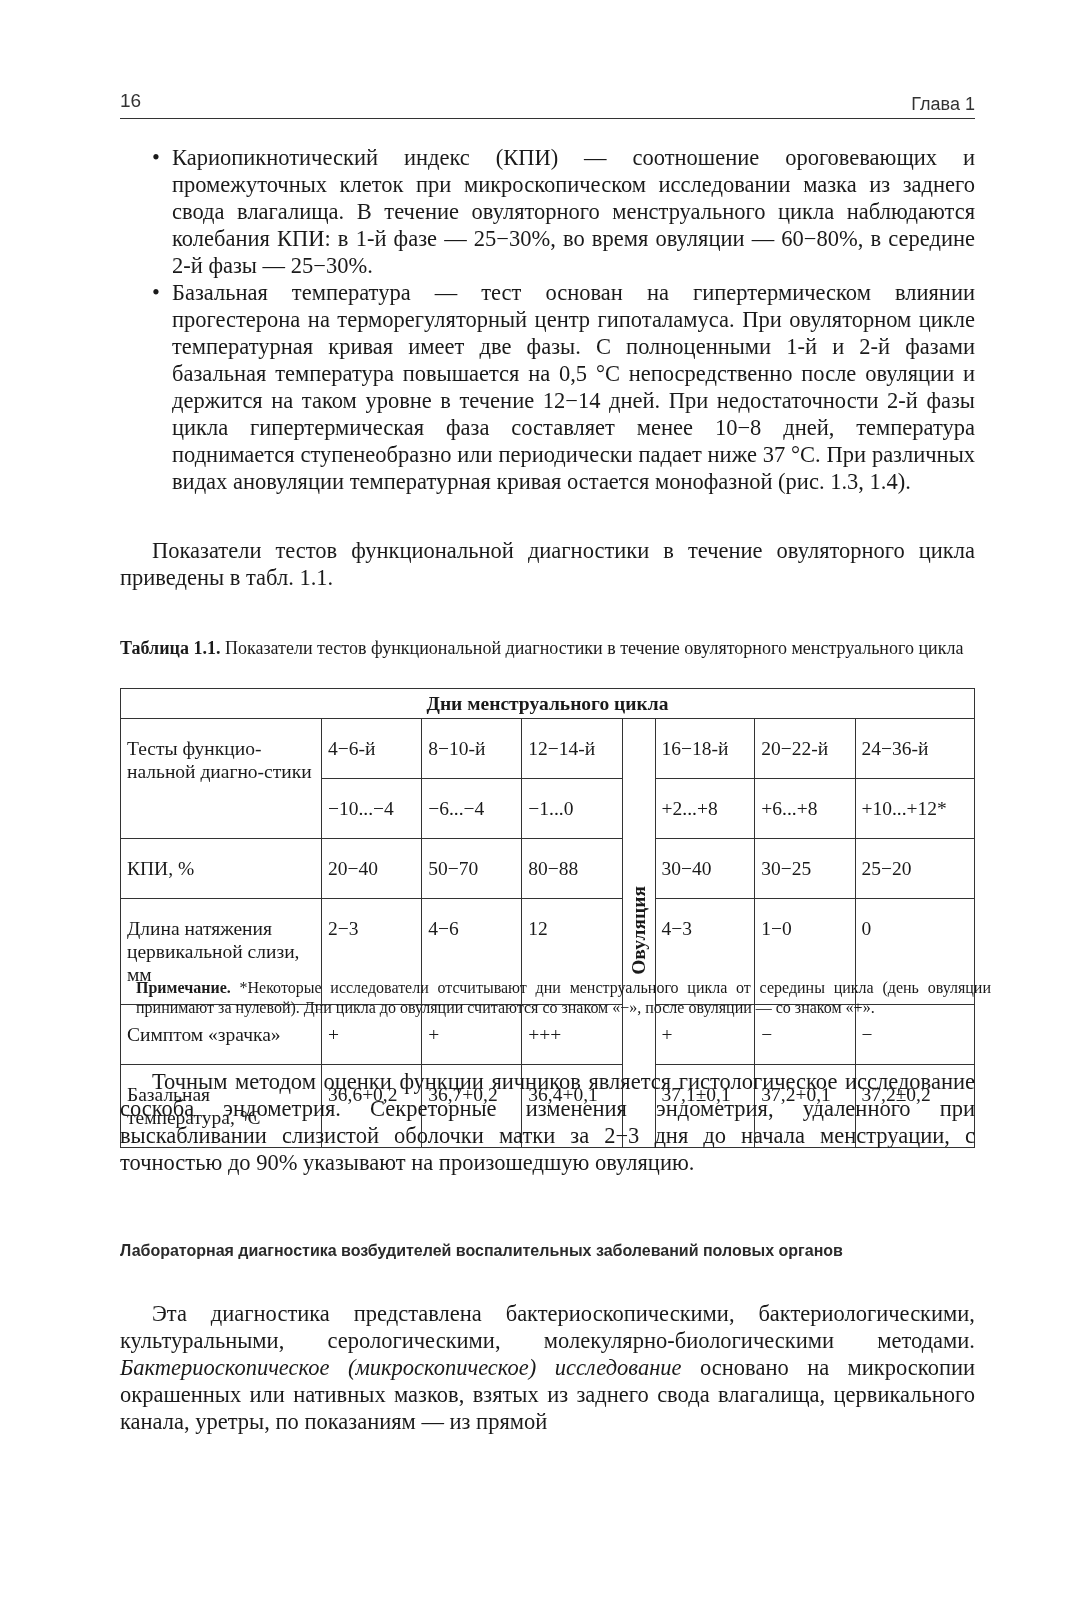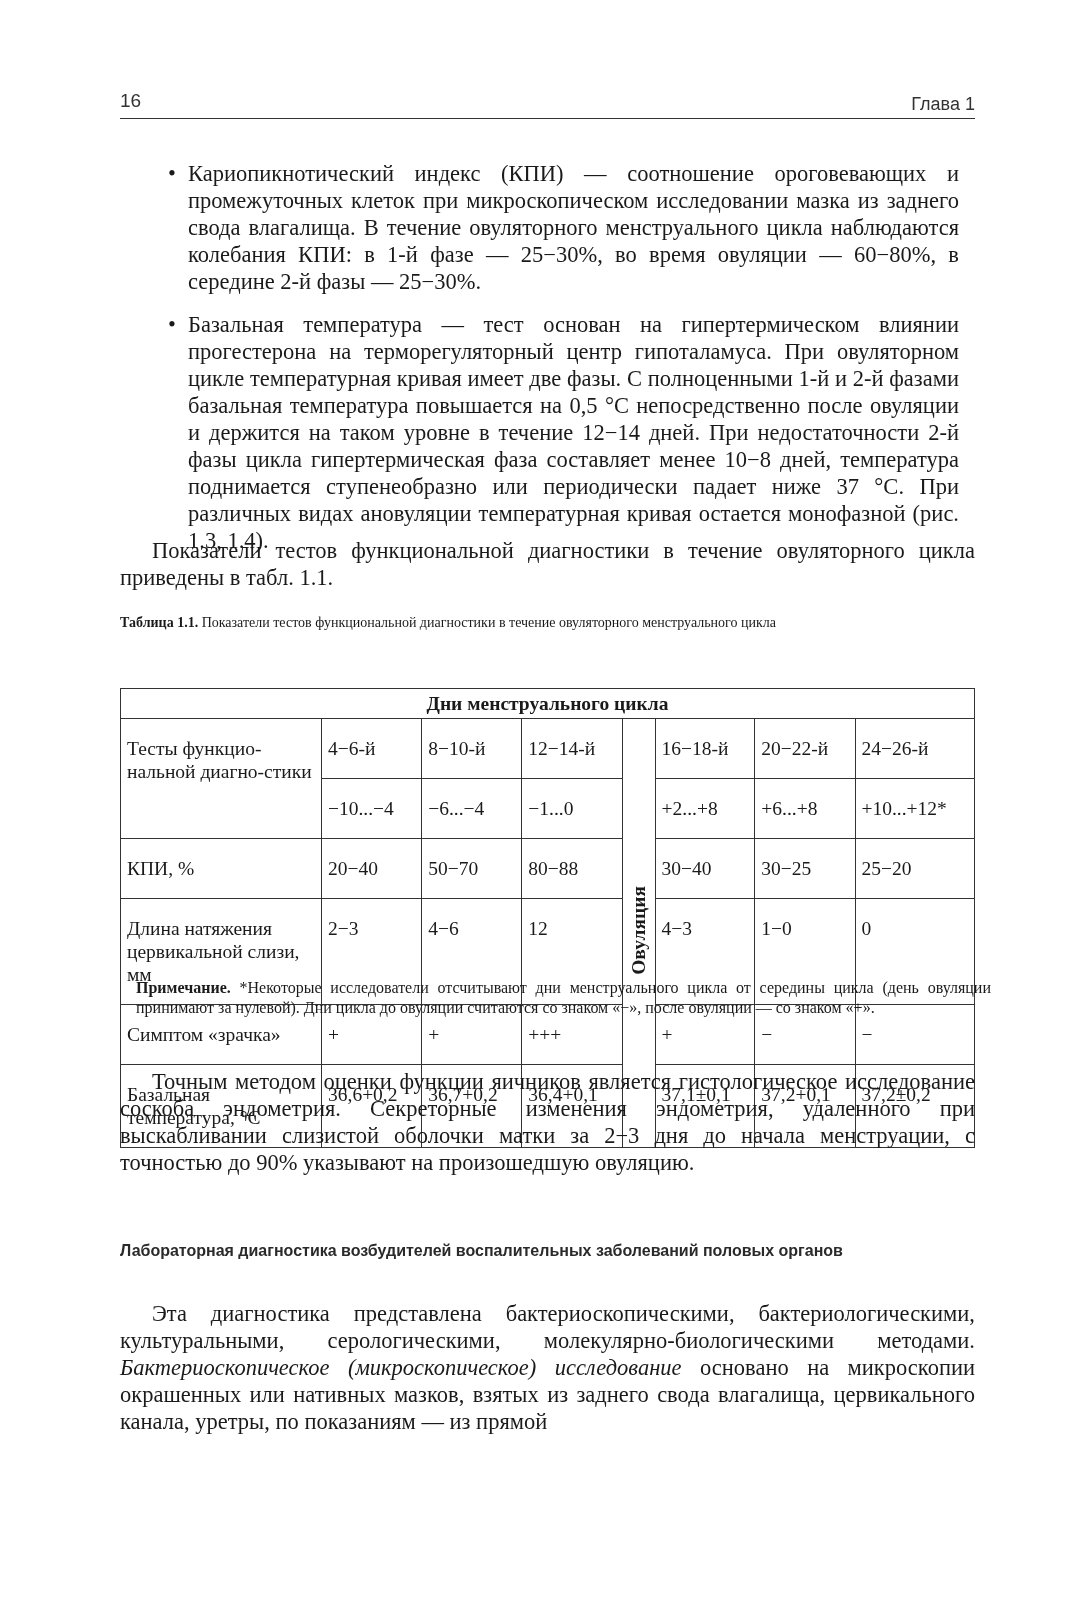--- a/index.html
+++ b/index.html
@@ -3,24 +3,24 @@
 <meta charset="utf-8">
 <style>
   html, body { margin:0; padding:0; background:#fff; }
   body { width:1078px; height:1600px; position:relative; overflow:hidden; color:#1a1a1a; font-family:"Liberation Serif", serif; }
   .page { position:absolute; left:120px; top:0; width:855px; }
   .running-head { position:absolute; top:88px; left:0; width:855px; height:30px; border-bottom:1.5px solid #333; font-family:"Liberation Sans", sans-serif; font-size:19px; color:#333; }
   .running-head .pnum { position:absolute; left:0; top:2px; }
   .running-head .chap { position:absolute; right:0; top:6px; font-size:18px; }
   .body-text { font-size:22.5px; line-height:27px; text-align:justify; }
   ul.bullets { position:absolute; top:144px; left:32px; width:823px; margin:0; padding:0; list-style:none; }
-  ul.bullets li { position:relative; padding-left:20px; margin:16px; }
+  ul.bullets li { position:relative; padding-left:20px; margin:0; }
   ul.bullets li::before { content:"•"; position:absolute; left:0; top:0; }
   .p-after { position:absolute; top:537px; left:0; width:855px; text-indent:32px; }
-  .tcap { position:absolute; top:608px; left:0; width:855px; font-size:14px; line-height:29px; text-align:justify; }
+  .tcap { position:absolute; top:636px; left:0; width:855px; font-size:18px; line-height:24px; text-align:justify; }
   .tcap b { font-weight:bold; }
   table.t { position:absolute; top:660px; left:0; width:855px; border-collapse:collapse; font-size:19.5px; line-height:23px;margin-top:28px; }
   table.t td { border:1.5px solid #333; padding:18px 6px; vertical-align:top; }
   table.t td.hdr { text-align:center; font-weight:bold; padding:3px 6px; }
   table.t td.ovu { width:32px; padding:0; vertical-align:middle; text-align:center; }
   .vert { writing-mode:vertical-rl; transform:rotate(180deg); font-weight:bold; display:inline-block; }
   .note { position:absolute; top:978px; left:16px; width:855px; font-size:16px; line-height:20px; text-align:justify; }
   .note b { font-weight:bold; }
   .p2 { position:absolute; top:1068px; left:0; width:855px; text-indent:32px; }
   .h2 { position:absolute; top:1237px; left:0; width:855px; font-family:"Liberation Sans", sans-serif; font-weight:bold; font-size:16px; line-height:27px; color:#2a2a2a; }
@@ -51,21 +51,21 @@
       <td class="hdr" colspan="8">Дни менструального цикла</td>
     </tr>
     <tr>
       <td rowspan="2" style="width:188px">Тесты функцио-нальной диагно-стики</td>
       <td>4−6-й</td>
       <td>8−10-й</td>
       <td>12−14-й</td>
       <td class="ovu" rowspan="6"><span class="vert">Овуляция</span></td>
       <td>16−18-й</td>
       <td>20−22-й</td>
-      <td>24−26-й</td>
+      <td>24−36-й</td>
     </tr>
     <tr>
       <td>−10...−4</td>
       <td>−6...−4</td>
       <td>−1...0</td>
       <td>+2...+8</td>
       <td>+6...+8</td>
       <td>+10...+12*</td>
     </tr>
     <tr>

